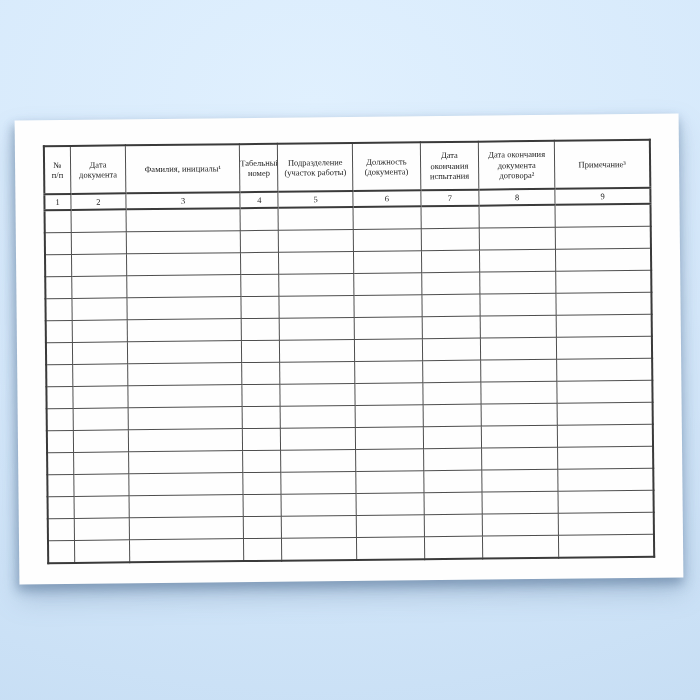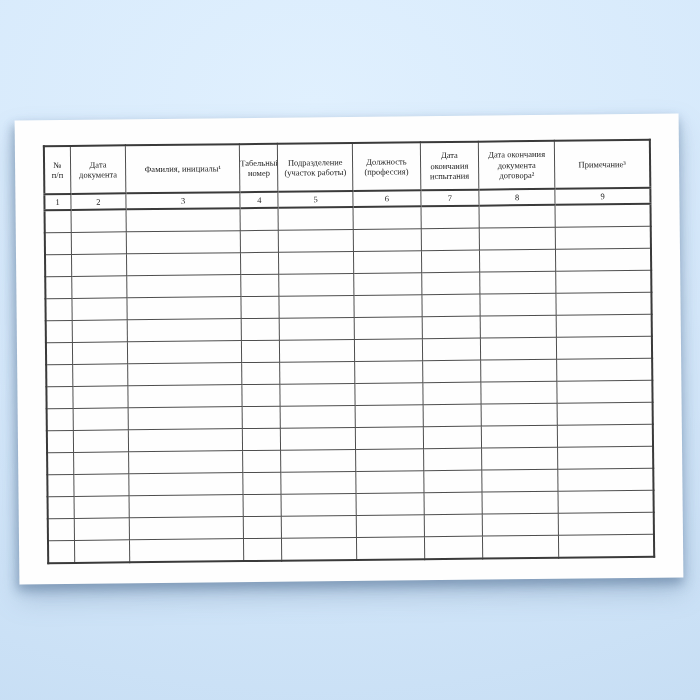--- a/index.html
+++ b/index.html
@@ -90,21 +90,21 @@
           <th>№
 п/п</th>
           <th>Дата
 документа</th>
           <th>Фамилия, инициалы¹</th>
           <th>Табельный
 номер</th>
           <th>Подразделение
 (участок работы)</th>
           <th>Должность
-(профессия)</th>
+(документа)</th>
           <th>Дата
 окончания
 испытания</th>
           <th>Дата окончания
 документа
 договора²</th>
           <th>Примечание³</th>
         </tr>
       <tr class="number-row">
           <td>1</td>

